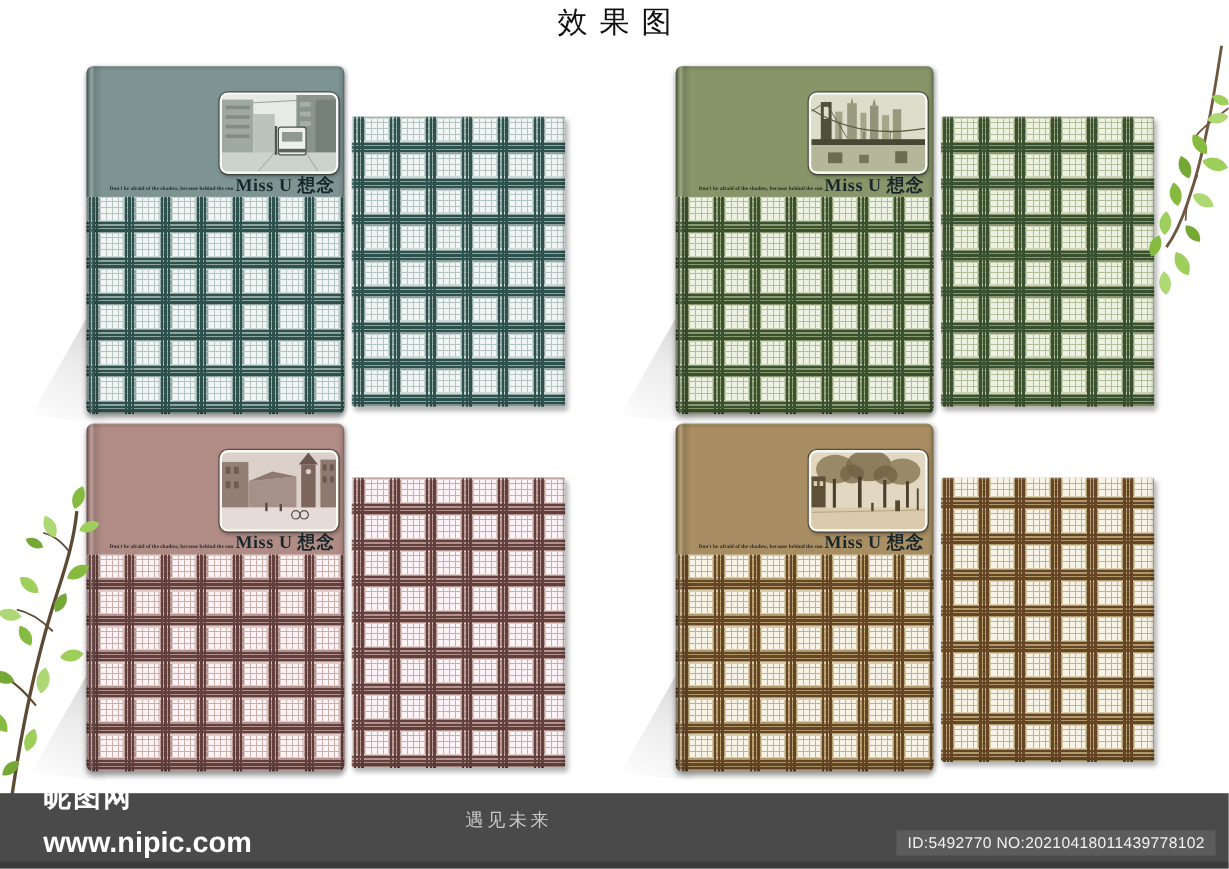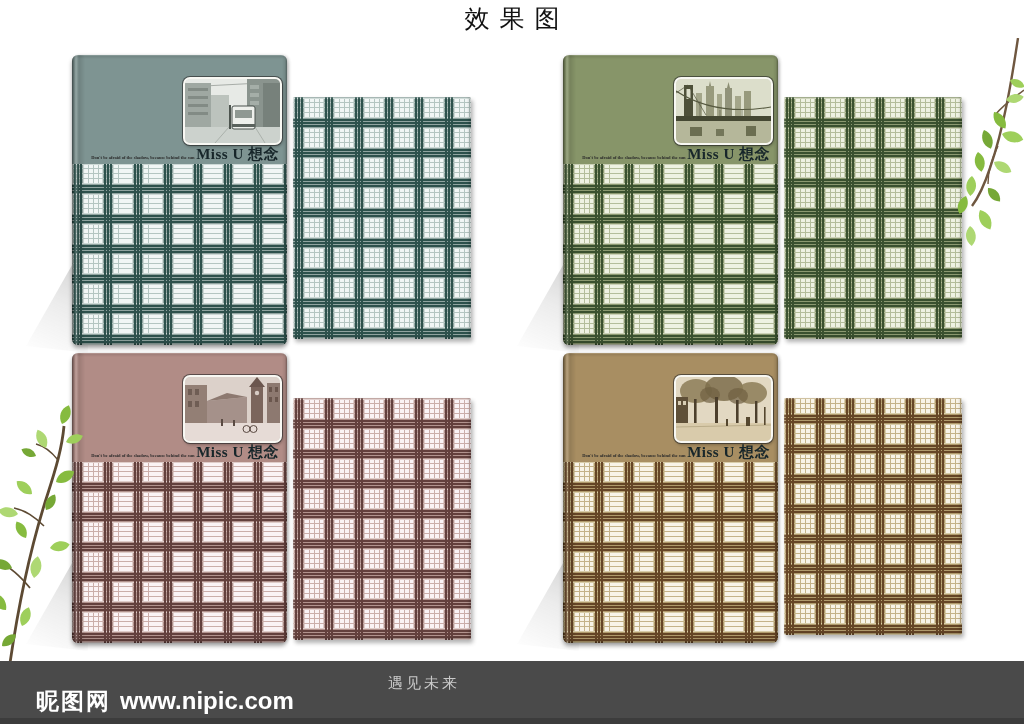--- a/index.html
+++ b/index.html
@@ -122,21 +122,21 @@
   .branch-bl{position:absolute;left:0;top:398px;width:95px;height:265px;}
   
   .footer{
     position:absolute;left:0;top:661px;width:1024px;height:63px;
     background:var(--bar);
   }
   .footer::after{
     content:"";position:absolute;left:0;bottom:0;width:100%;height:6px;
     background:rgba(0,0,0,.18);
   }
-  .logo-row{position:absolute;left:36px;bottom:7px;display:flex;align-items:baseline;gap:9px;}
+  .logo-row{position:absolute;left:36px;bottom:7px;display:flex;align-items:baseline;gap:9px;flex-direction:column;}
   .logo{font-size:23px;font-weight:bold;color:#ffffff;letter-spacing:2px;}
   .site{font-size:24px;font-weight:bold;color:#ffffff;}
   .slogan{position:absolute;left:388px;top:13px;font-size:15px;color:#c9c9c9;letter-spacing:3px;}
   .id-badge{
     position:absolute;right:11px;top:31px;background:var(--badge);
     color:#f2f2f2;font-size:13px;padding:3px 9px;letter-spacing:.3px;
   }
 </style>
 </head>
 <body>
@@ -336,13 +336,14 @@
   <use href="#leafB" transform="translate(22,228) rotate(-70)" fill="#9ecf5b"></use>
   <use href="#leafB" transform="translate(2,248) rotate(-40) scale(0.9)" fill="#76a836"></use>
 </svg>
 
 <div class="footer" style="--bar: #4a4a4a; --badge: #5c5c5c;">
   <div class="logo-row">
     <span class="logo">昵图网</span>
     <span class="site">www.nipic.com</span>
   </div>
   <span class="slogan">遇见未来</span>
+  <span class="id-badge">ID:5492770 NO:20210418011439778102</span>
 </div>
 
 </body></html>

